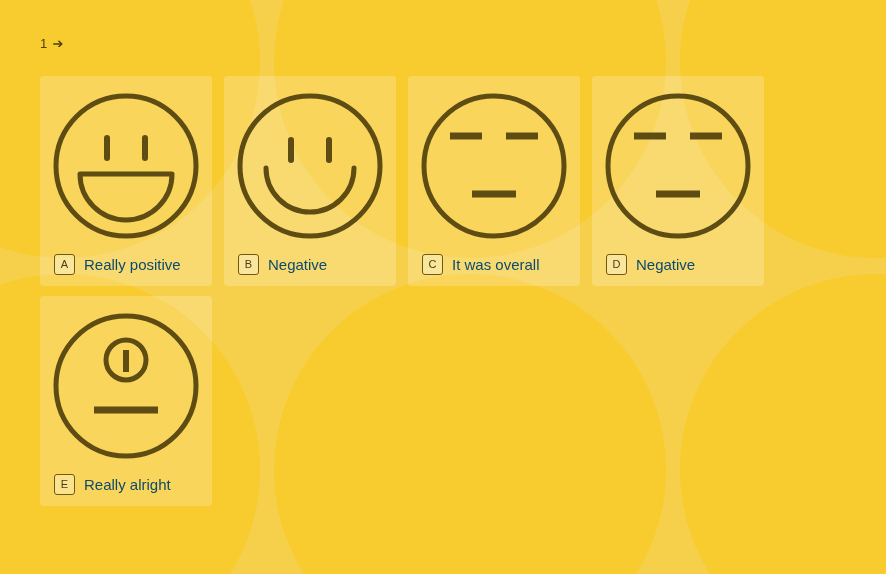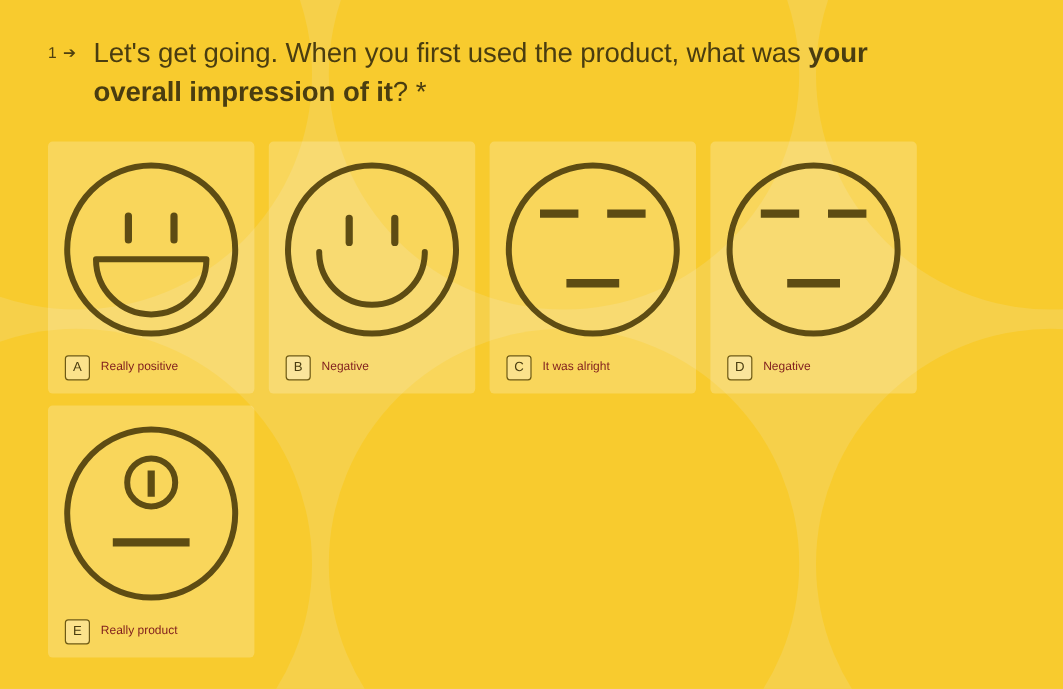--- a/index.html
+++ b/index.html
@@ -119,22 +119,22 @@
     border-radius: 3px;
     background: rgba(255,255,255,0.30);
     color: #4A3D10;
     font-size: 11px;
     line-height: 19px;
     text-align: center;
     font-weight: 400;
   }
 
   .option-text {
-    font-size: 10px;
-    color: #7f1d1d;
+    font-size: 15px;
+    color: #0c4a6e;
     line-height: 1;
     white-space: nowrap;
   }
 </style>
 </head>
 <body>
 
 <svg id="bg-decor" viewBox="0 0 886 574" preserveAspectRatio="none" aria-hidden="true">
   <rect x="0" y="0" width="886" height="574" fill="#F6D04A"></rect>
   <g fill="#F8CB2E">
@@ -147,23 +147,20 @@
   </g>
 </svg>
 
 <div class="page">
 
   <div class="question-row">
     <div class="q-num">
       <span class="q-num-text">1</span>
       <span class="q-num-arrow">➔</span>
     </div>
-    <div class="q-text">
-      <span>Let's get going. When you first used the product, what was </span><b>your overall impression of it</b><span>? *</span>
-    </div>
   </div>
 
   <div class="options">
 
     <div class="option-card">
       <div class="face-wrap">
         <svg width="152" height="152" viewBox="0 0 152 152" fill="none" stroke="#5E4C13" stroke-linecap="round">
           <circle cx="76" cy="76" r="70" stroke-width="5"></circle>
           <line x1="57" y1="48" x2="57" y2="68" stroke-width="6"></line>
           <line x1="95" y1="48" x2="95" y2="68" stroke-width="6"></line>
@@ -195,21 +192,21 @@
       <div class="face-wrap">
         <svg width="152" height="152" viewBox="0 0 152 152" fill="none" stroke="#5E4C13" stroke-linecap="butt">
           <circle cx="76" cy="76" r="70" stroke-width="5"></circle>
           <line x1="32" y1="46" x2="64" y2="46" stroke-width="7"></line>
           <line x1="88" y1="46" x2="120" y2="46" stroke-width="7"></line>
           <line x1="54" y1="104" x2="98" y2="104" stroke-width="7"></line>
         </svg>
       </div>
       <div class="option-label-row">
         <span class="key-badge">C</span>
-        <span class="option-text">It was alright</span>
+        <span class="option-text">It was overall</span>
       </div>
     </div>
 
     <div class="option-card">
       <div class="face-wrap">
         <svg width="152" height="152" viewBox="0 0 152 152" fill="none" stroke="#5E4C13" stroke-linecap="butt">
           <circle cx="76" cy="76" r="70" stroke-width="5"></circle>
           <line x1="32" y1="46" x2="64" y2="46" stroke-width="7"></line>
           <line x1="88" y1="46" x2="120" y2="46" stroke-width="7"></line>
           <line x1="54" y1="104" x2="98" y2="104" stroke-width="7"></line>
@@ -225,18 +222,18 @@
       <div class="face-wrap">
         <svg width="152" height="152" viewBox="0 0 152 152" fill="none" stroke="#5E4C13" stroke-linecap="butt">
           <circle cx="76" cy="76" r="70" stroke-width="5"></circle>
           <circle cx="76" cy="50" r="20" stroke-width="5"></circle>
           <line x1="76" y1="40" x2="76" y2="62" stroke-width="6"></line>
           <line x1="44" y1="100" x2="108" y2="100" stroke-width="7"></line>
         </svg>
       </div>
       <div class="option-label-row">
         <span class="key-badge">E</span>
-        <span class="option-text">Really product</span>
+        <span class="option-text">Really alright</span>
       </div>
     </div>
 
   </div>
 </div>
 
 </body></html>

